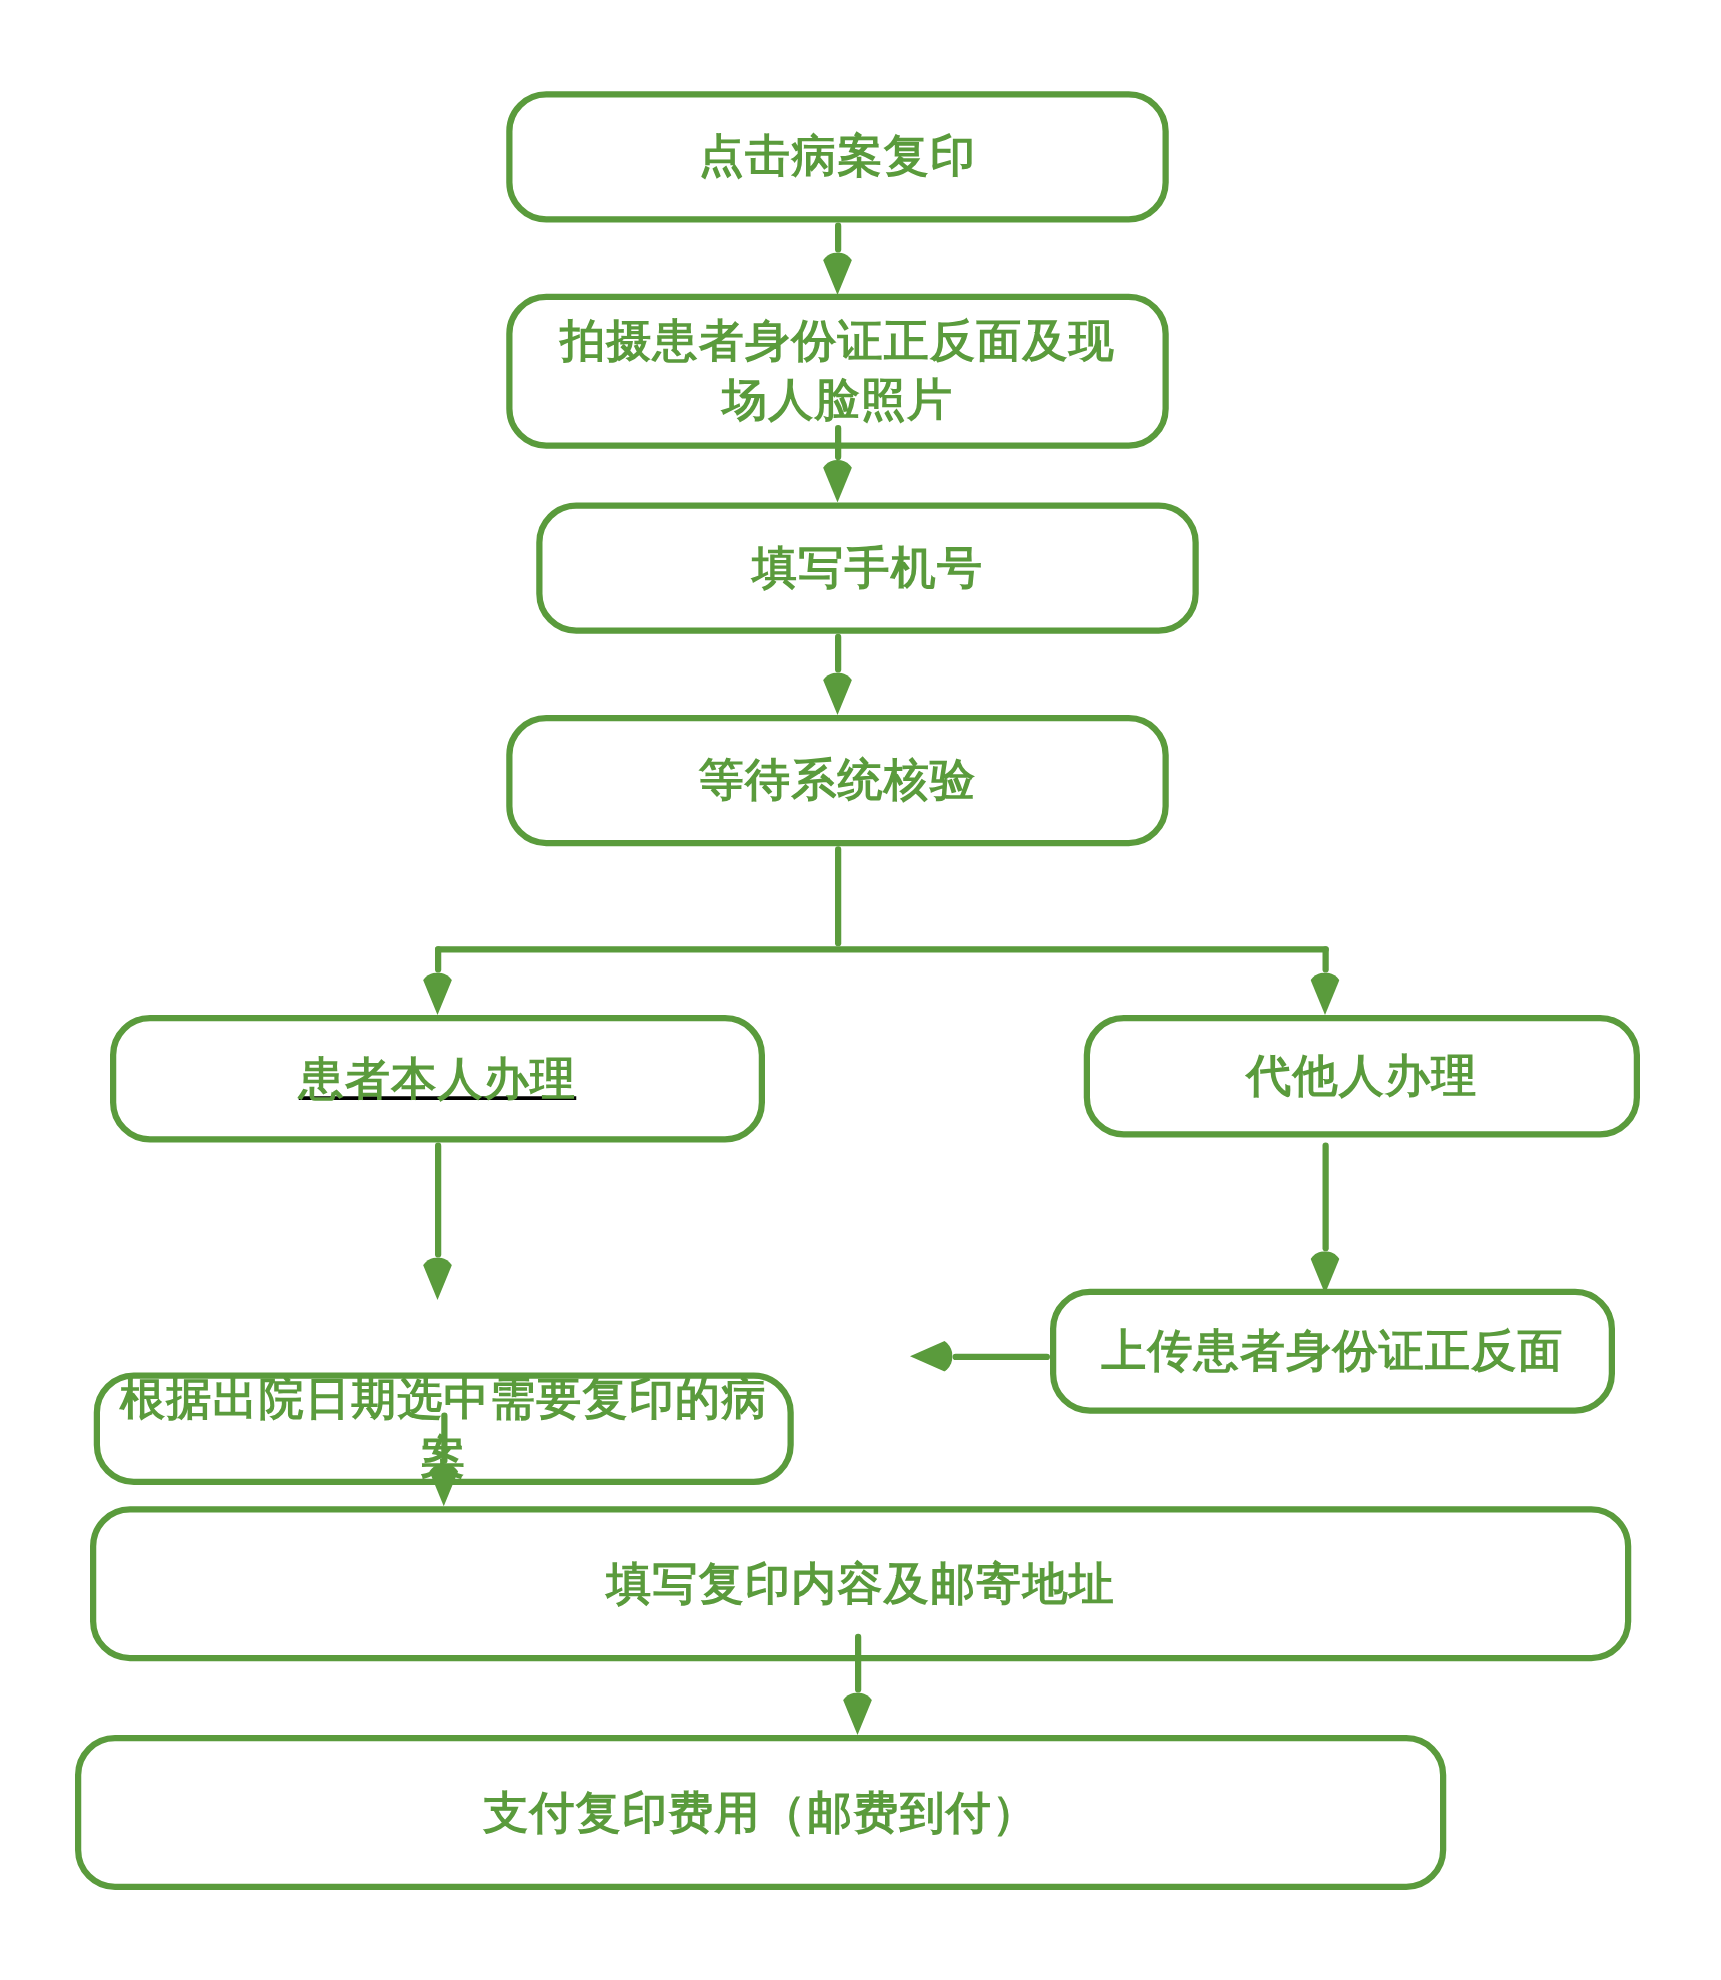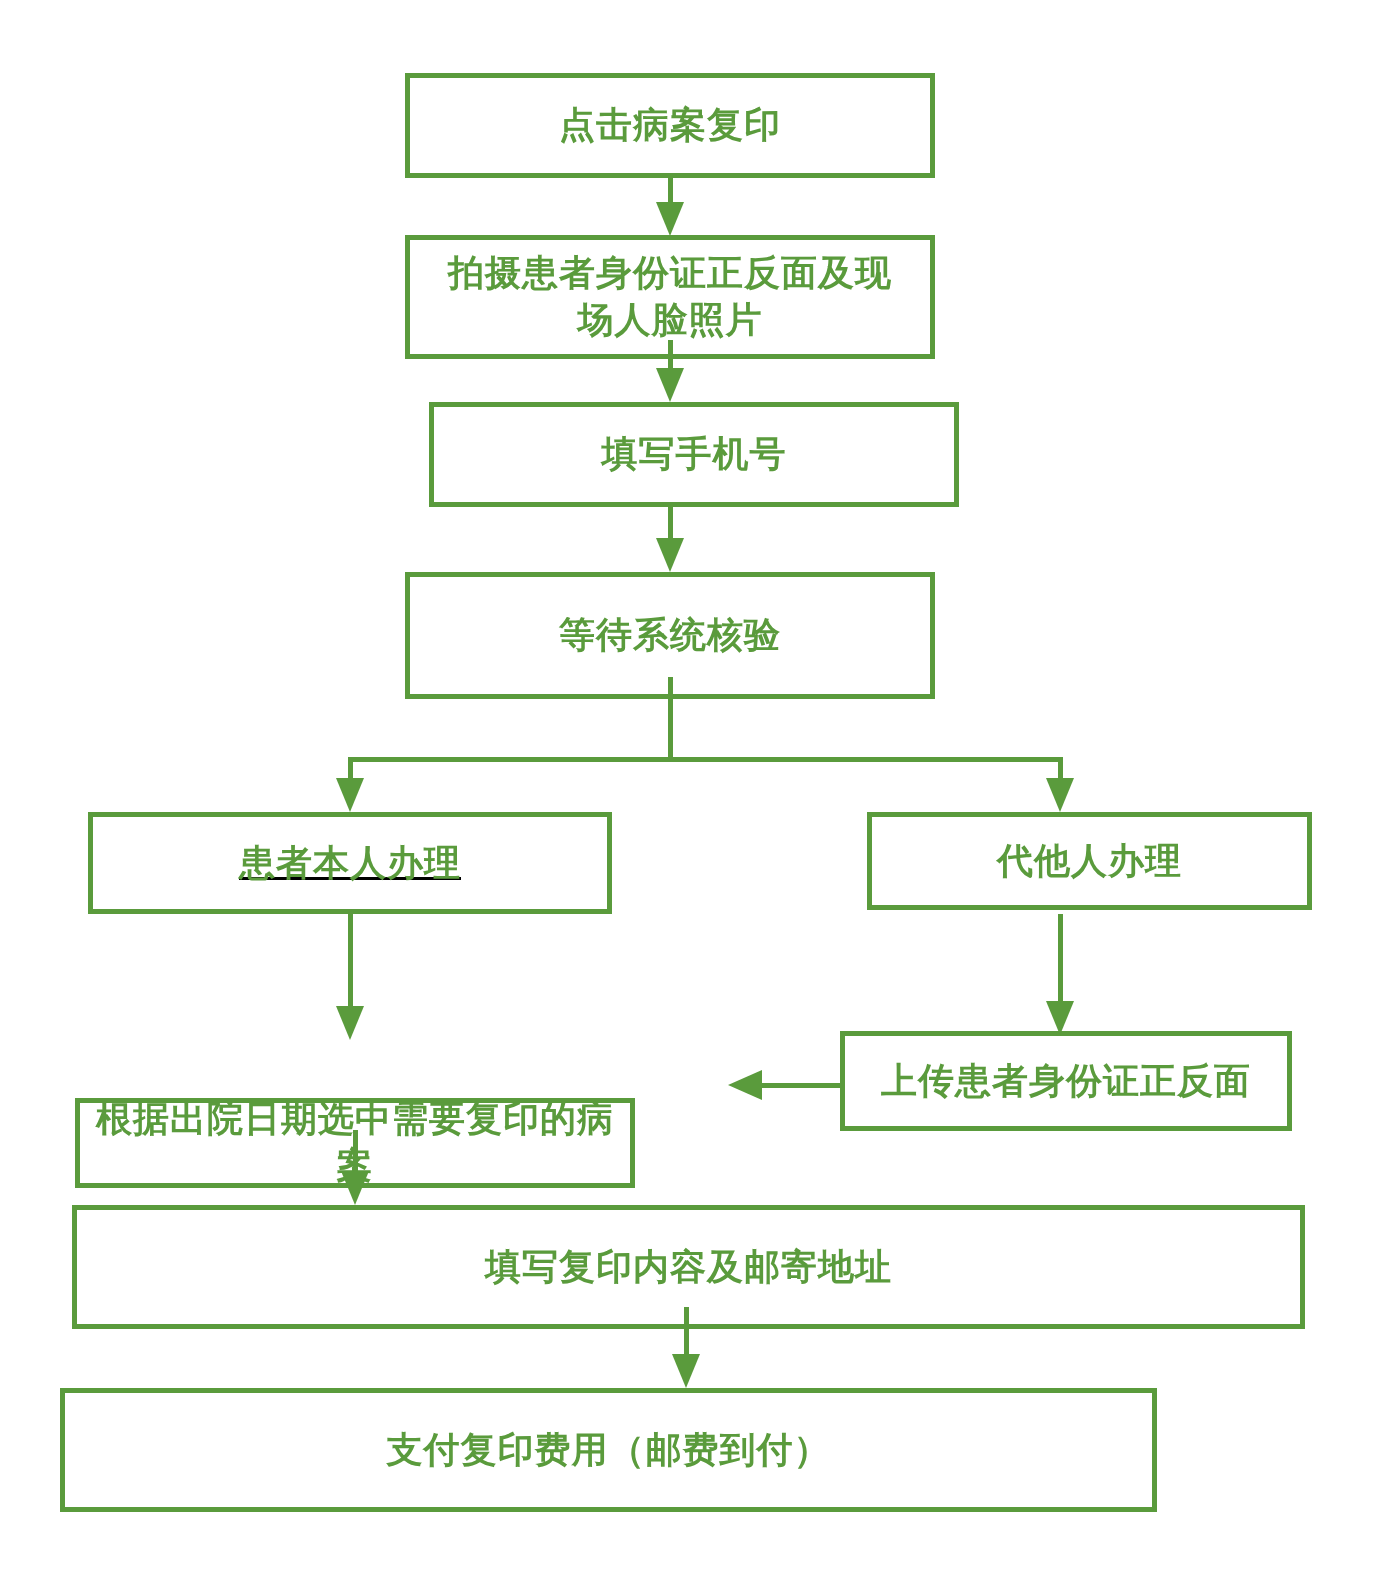--- a/index.html
+++ b/index.html
@@ -1,16 +1,16 @@
 <!DOCTYPE html>
 <html style="--green: #5a9b3c; --bg: #ffffff;"><head>
 <meta charset="utf-8">
 <style>
   :root { --green: #5a9b3c; --bg: #ffffff; }
-  * { box-sizing: border-box; }
+  * { box-sizing: border-box; border-radius: 32px; }
   html, body { margin: 0; padding: 0; background: var(--bg); }
   .canvas {
     position: relative;
     width: 1377px;
     height: 1584px;
     background: var(--bg);
     overflow: hidden;
     font-family: "Liberation Sans", "DejaVu Sans", sans-serif;
   }
   .node {
@@ -56,21 +56,21 @@
 
   <div class="node" style="left:405px; top:235px; width:530px; height:124px;">
     <span class="node-label">拍摄患者身份证正反面及现
 场人脸照片</span>
   </div>
 
   <div class="node" style="left:429px; top:402px; width:530px; height:105px;">
     <span class="node-label">填写手机号</span>
   </div>
 
-  <div class="node" style="left:405px; top:572px; width:530px; height:127px;">
+  <div class="node" style="left:405px; top:572px; width:530px; height:105px;">
     <span class="node-label">等待系统核验</span>
   </div>
 
   <div class="node" style="left:88px; top:812px; width:524px; height:102px;text-decoration:underline;">
     <span class="node-label">患者本人办理</span>
   </div>
 
   <div class="node" style="left:838px; top:812px; width:445px; height:98px;margin-left:29px;">
     <span class="node-label">代他人办理</span>
   </div>

